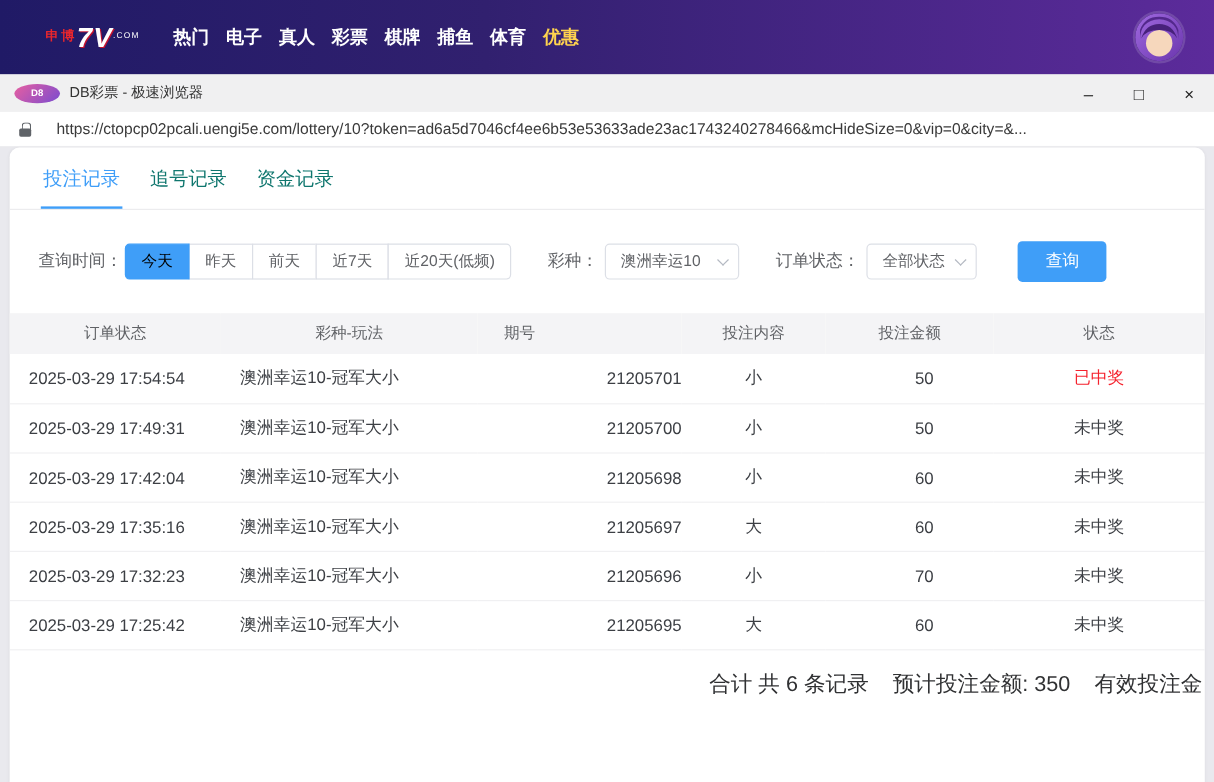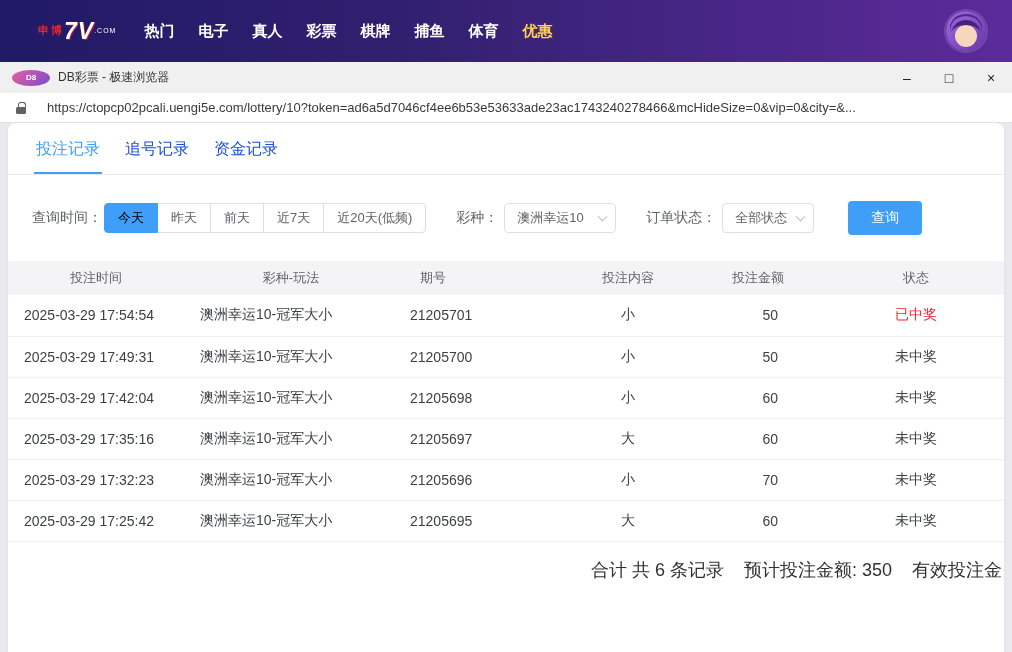--- a/index.html
+++ b/index.html
@@ -5,21 +5,21 @@
   *{margin:0;padding:0;box-sizing:border-box}
   html,body{width:1012px;height:652px;overflow:hidden}
   body{font-family:"Liberation Sans","DejaVu Sans",sans-serif;background:#e9e9ee}
 
   
   .topnav{height:62px;background:linear-gradient(90deg,#201a66 0%,#31206f 40%,#5c2b9b 100%);display:flex;align-items:center;padding:0 14px}
   .logo{display:flex;flex-direction:row;align-items:center;margin:0 28px 0 24px;cursor:pointer;line-height:1.05}
   .logo-top{color:#e8262d;font-size:11px;font-weight:bold;letter-spacing:2px}
   .logo-main{color:#fff;font-size:23px;font-weight:bold;font-style:italic;letter-spacing:1px;text-shadow:1px 1px 0 #c4122f}
   .logo-bottom{color:#fff;font-size:7px;letter-spacing:1px}
-  .nav-items{display:flex;align-items:center;gap:24px;flex:1}
+  .nav-items{display:flex;align-items:center;gap:14px;flex:1}
   .nav-item{color:#fff;font-size:15px;font-weight:bold;cursor:pointer;white-space:nowrap}
   .nav-item.highlight{color:var(--nav-highlight,#ffd34e)}
   .avatar{width:40px;height:40px;border-radius:50%;overflow:hidden;margin-right:12px;flex:none;cursor:pointer;box-shadow:0 0 0 2px rgba(255,255,255,.15)}
 
   
   .titlebar{height:31px;background:#f0f0f1;display:flex;align-items:center;padding:0 12px;position:relative}
   .app-icon{width:38px;height:16px;border-radius:50%;background:linear-gradient(135deg,#e85fa0,#7a4bd0);color:#fff;font-size:8px;font-weight:bold;display:flex;align-items:center;justify-content:center;margin-right:8px;flex:none}
   .window-title{font-size:12px;color:#333}
   .win-controls{position:absolute;right:0;top:0;height:100%;display:flex}
   .win-btn{width:42px;height:100%;display:flex;align-items:center;justify-content:center;font-size:14px;color:#222;cursor:pointer}
@@ -30,21 +30,21 @@
   .lock-icon::before{content:"";position:absolute;top:0;left:2px;width:6px;height:7px;border:1.5px solid #5f6368;border-bottom:none;border-radius:3px 3px 0 0}
   .lock-icon::after{content:"";position:absolute;bottom:0;left:0;width:10px;height:7px;background:#5f6368;border-radius:1.5px}
   .url-text{font-size:13px;color:#3a3a3a;white-space:nowrap;overflow:hidden;cursor:text}
 
   
   .page{height:529px;padding:0 8px;background:#e9e9ee}
   .card{background:#fff;height:100%;border-radius:8px 8px 0 0;overflow:hidden;box-shadow:0 1px 3px rgba(0,0,0,.06)}
 
   
   .tabs{display:flex;gap:21px;padding:0 26px;border-bottom:1px solid #ececee}
-  .tab{font-size:16px;color:#1d4ed8;padding:16px 2px 12px;cursor:pointer;border-bottom:2px solid transparent}
+  .tab{font-size:16px;color:#0f766e;padding:16px 2px 12px;cursor:pointer;border-bottom:2px solid transparent}
   .tab.active{color:var(--accent,#3f9ef8);border-bottom-color:var(--accent,#3f9ef8)}
 
   
   .filters{display:flex;align-items:center;padding:26px 24px 20px;font-size:14px;color:#606266;white-space:nowrap}
   .flabel{margin-right:2px}
   .btn-group{display:inline-flex;margin-right:30px}
   .tbtn{height:30px;padding:0 13px;background:#fff;border:1px solid #dcdfe6;color:#606266;font-size:13px;display:flex;align-items:center;cursor:pointer;margin-left:-1px}
   .tbtn:first-child{border-radius:4px 0 0 4px;margin-left:0}
   .tbtn:last-child{border-radius:0 4px 4px 0}
   .tbtn.active{background:var(--accent,#3f9ef8);border-color:var(--accent,#3f9ef8);color:#000000;z-index:1}
@@ -52,21 +52,21 @@
   .select.small{min-width:92px}
   .chevron{position:absolute;right:9px;top:50%;width:7px;height:7px;border-right:1.5px solid #b4b9c2;border-bottom:1.5px solid #b4b9c2;transform:translateY(-70%) rotate(45deg)}
   .search-btn{height:34px;width:74px;background:var(--accent,#3f9ef8);color:#fff;border:none;border-radius:4px;font-size:14px;cursor:pointer;margin-left:4px}
 
   
   table{width:100%;border-collapse:collapse;table-layout:fixed;margin-top:6px}
   thead th{height:34px;background:#f4f4f6;color:#606266;font-size:13px;font-weight:normal;text-align:center}
   tbody td{height:41px;border-bottom:1px solid #f0f0f2;font-size:14px;color:#3c3f44;text-align:center}
   td.c-time,td.c-game{text-align:left;padding-left:16px}
   th.c-issue{text-align:left;padding-left:22px}
-  td.c-issue{text-align:left;padding-left:12px}
+  td.c-issue{text-align:right;padding-left:12px}
   td.c-amount{text-align:right;padding-right:50px}
   td.c-status[data-status="已中奖"]{color:var(--won,#f5222d)}
 
   
   .summary{display:flex;justify-content:flex-end;align-items:center;gap:20px;padding:16px 2px 16px 0;font-size:18px;color:#303133;white-space:nowrap}
 </style>
 </head>
 <body>
 
 <header class="topnav">
@@ -154,21 +154,21 @@
       <colgroup>
         <col style="width:176px">
           <col style="width:214px">
           <col style="width:170px">
         <col style="width:120px">
           <col style="width:140px">
           <col>
       </colgroup>
       <thead>
         <tr>
-          <th class="c-time">投注时间</th>
+          <th class="c-time">订单状态</th>
           <th class="c-game" style="text-align:center;padding-left:0">彩种-玩法</th>
           <th class="c-issue">期号</th>
           <th>投注内容</th>
           <th>投注金额</th>
           <th>状态</th>
         </tr>
       </thead>
       <tbody>
         <tr>
           <td class="c-time">2025-03-29 17:54:54</td>

